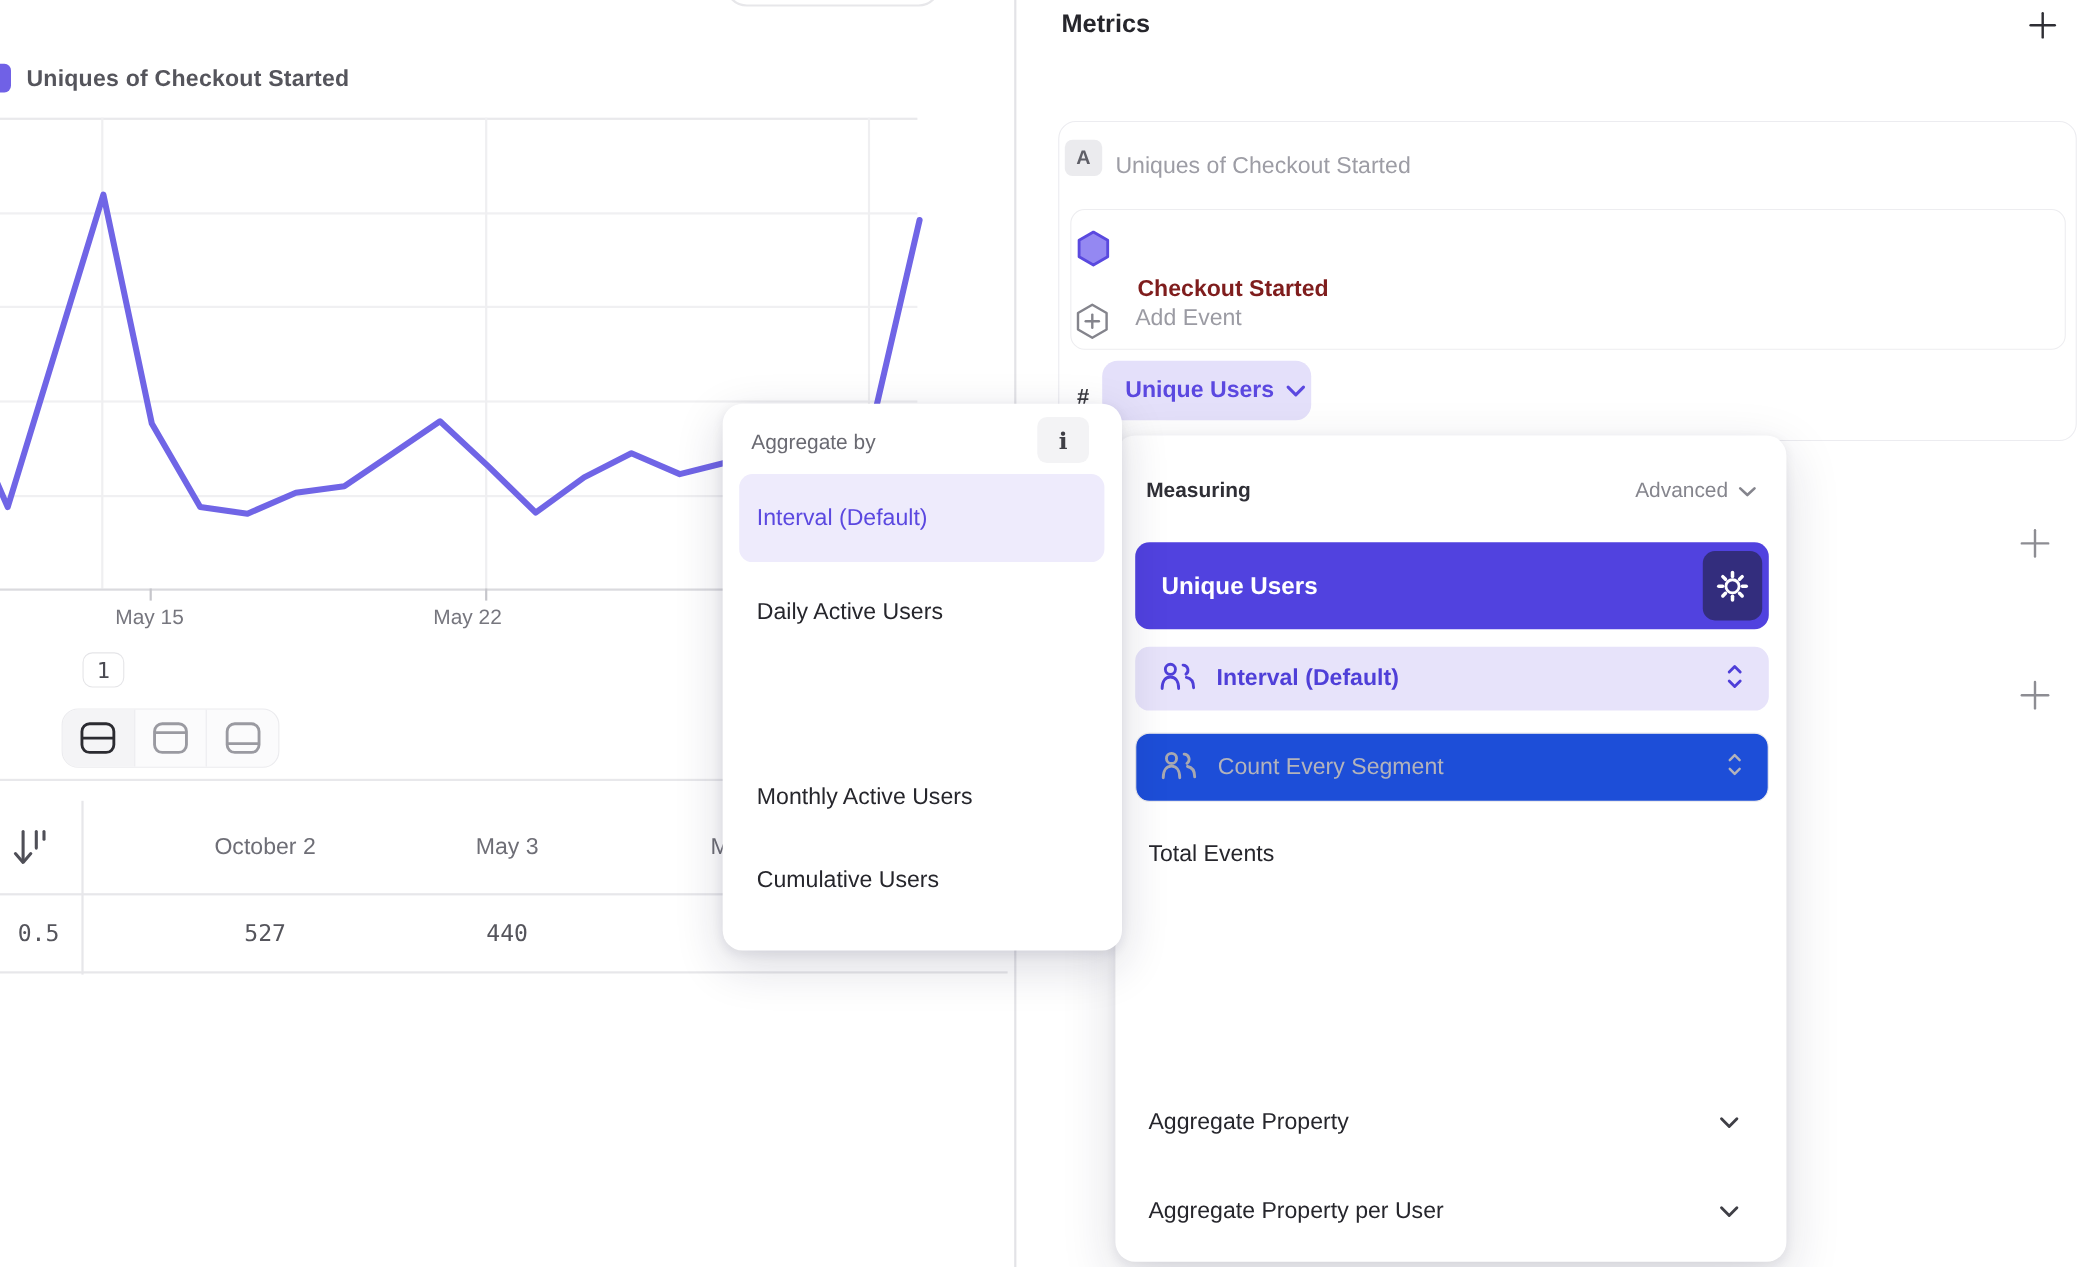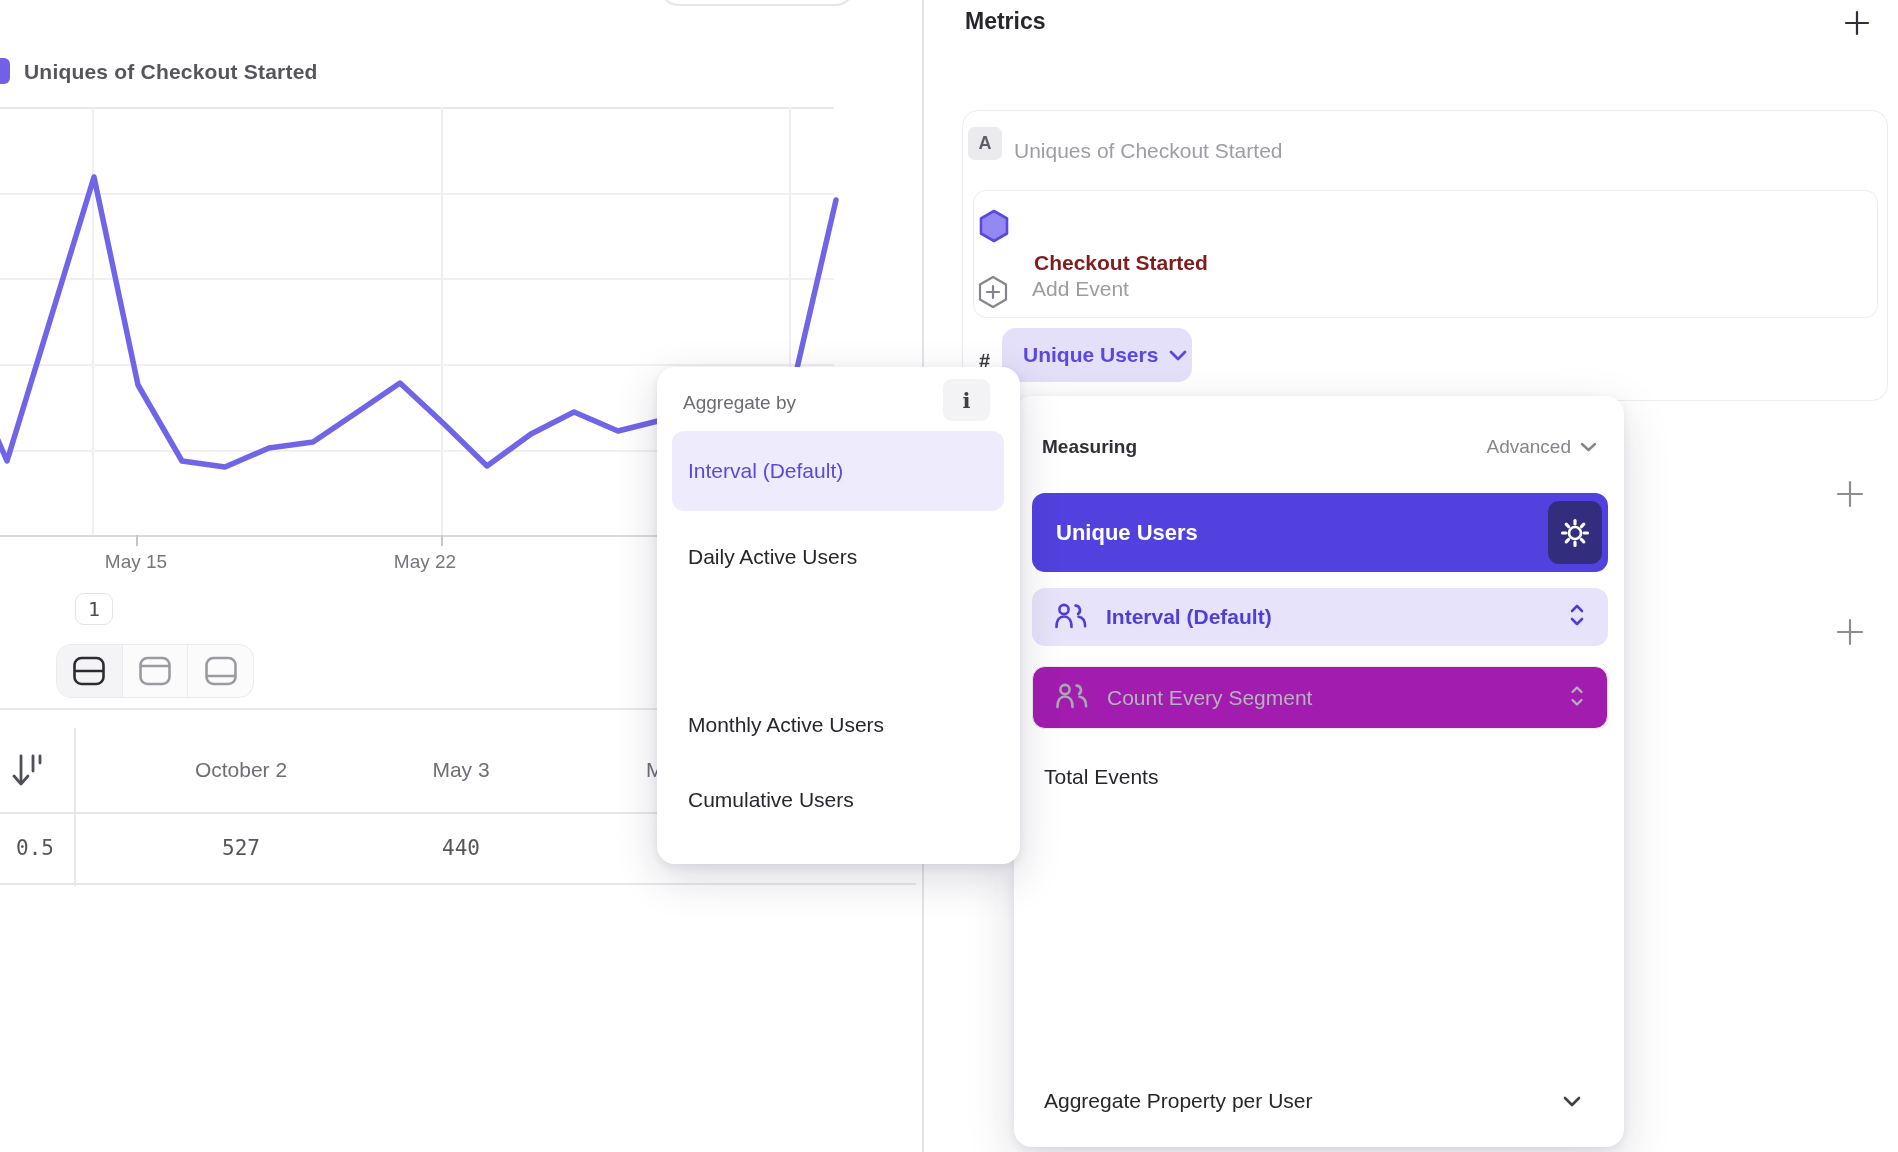--- a/index.html
+++ b/index.html
@@ -88,21 +88,21 @@
               display:flex; align-items:center; cursor:pointer; }
   .meas-btn .lbl { margin-left:24px; font-size:22px; font-weight:700; color:#fff; }
   .gear-box { position:absolute; right:6px; top:8px; width:54px; height:63px; background:#332d7d; border-radius:11px;
               display:flex; align-items:center; justify-content:center; cursor:pointer; }
   .meas-row { position:absolute; left:18px; width:576px; border-radius:13px; display:flex; align-items:center; cursor:pointer; }
   .meas-row .ppl { margin-left:22px; }
   .meas-row .lbl { margin-left:18px; font-size:21px; font-weight:600; }
   .meas-row .sel-ico { position:absolute; right:22px; }
   .row-interval { top:192px; height:58px; background:#e7e3fa; color:#4f3fd8; }
   .row-interval .lbl { color:#4f3fd8; }
-  .row-count { top:270px; height:63px; background:#a21caf; border:1.5px solid #ebebee;text-align:center; }
+  .row-count { top:270px; height:63px; background:#1d4ed8; border:1.5px solid #ebebee;text-align:center; }
   .row-count .lbl { color:#b3b3bb; font-weight:500; }
   .meas-opt { position:absolute; left:30px; width:564px; height:56px; display:flex; align-items:center;
               cursor:pointer; font-size:21px; font-weight:500; color:#26262c; }
   .meas-opt svg { position:absolute; right:26px; }
 </style>
 </head>
 <body>
 
 <div class="stage">
 
@@ -305,20 +305,26 @@
         <svg width="16" height="24" viewBox="0 0 16 24">
             <g fill="none" stroke="#b3b3bb" stroke-width="2.2" stroke-linecap="round" stroke-linejoin="round">
               <polyline points="3.5,8 8,3.5 12.5,8"></polyline>
               <polyline points="3.5,16 8,20.5 12.5,16"></polyline>
             </g>
           </svg>
       </span>
     </div>
 
     <div class="meas-opt" style="top:353px;">Total Events</div>
+    <div class="meas-opt" style="top:596px;">
+      <span>Aggregate Property</span>
+      <svg width="20" height="13" viewBox="0 0 20 13">
+          <polyline points="3,3 10,10 17,3" fill="none" stroke="#3f3f46" stroke-width="2.6" stroke-linecap="round" stroke-linejoin="round"></polyline>
+        </svg>
+    </div>
     <div class="meas-opt" style="top:677px;">
       <span>Aggregate Property per User</span>
       <svg width="20" height="13" viewBox="0 0 20 13">
           <polyline points="3,3 10,10 17,3" fill="none" stroke="#3f3f46" stroke-width="2.6" stroke-linecap="round" stroke-linejoin="round"></polyline>
         </svg>
     </div>
   </div>
 
   <div class="abs agg-popup">
     <div class="agg-header">Aggregate by</div>

